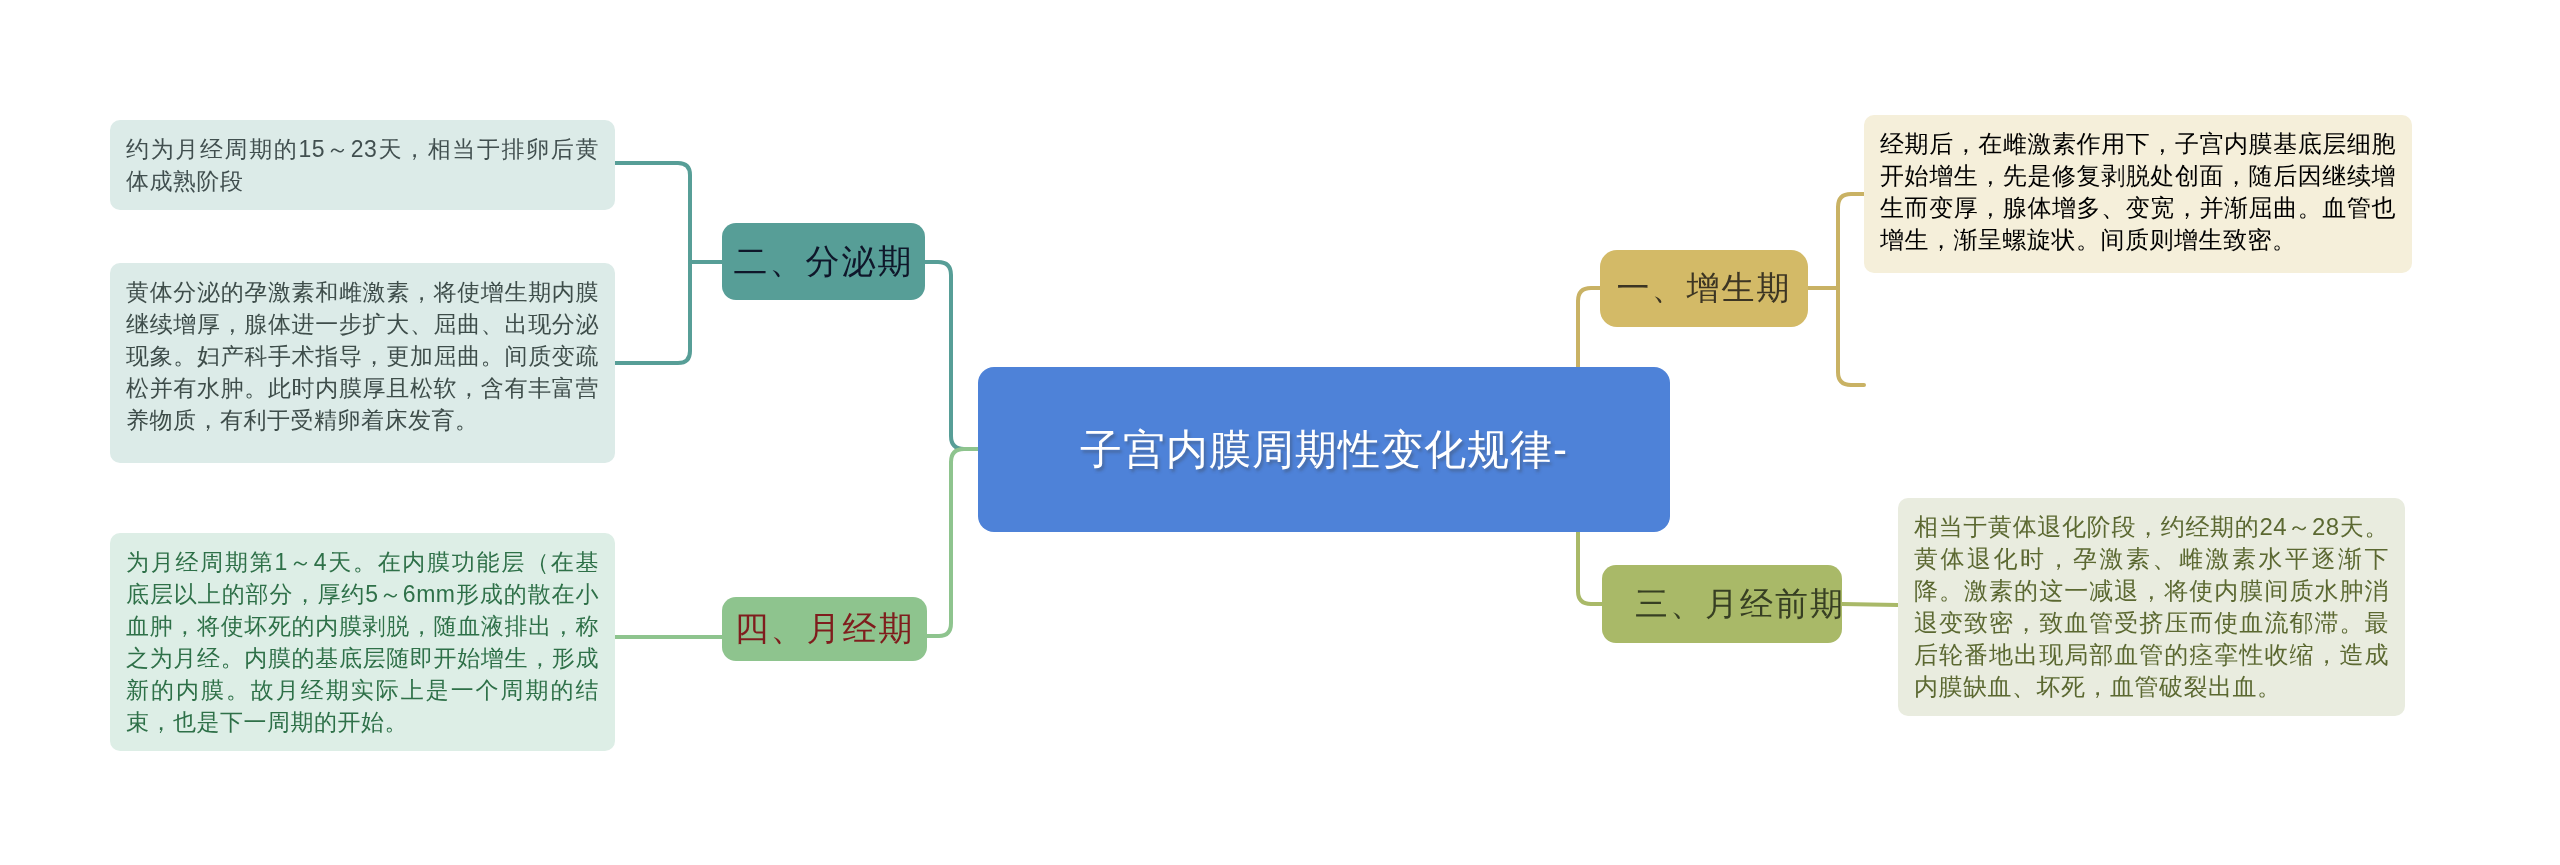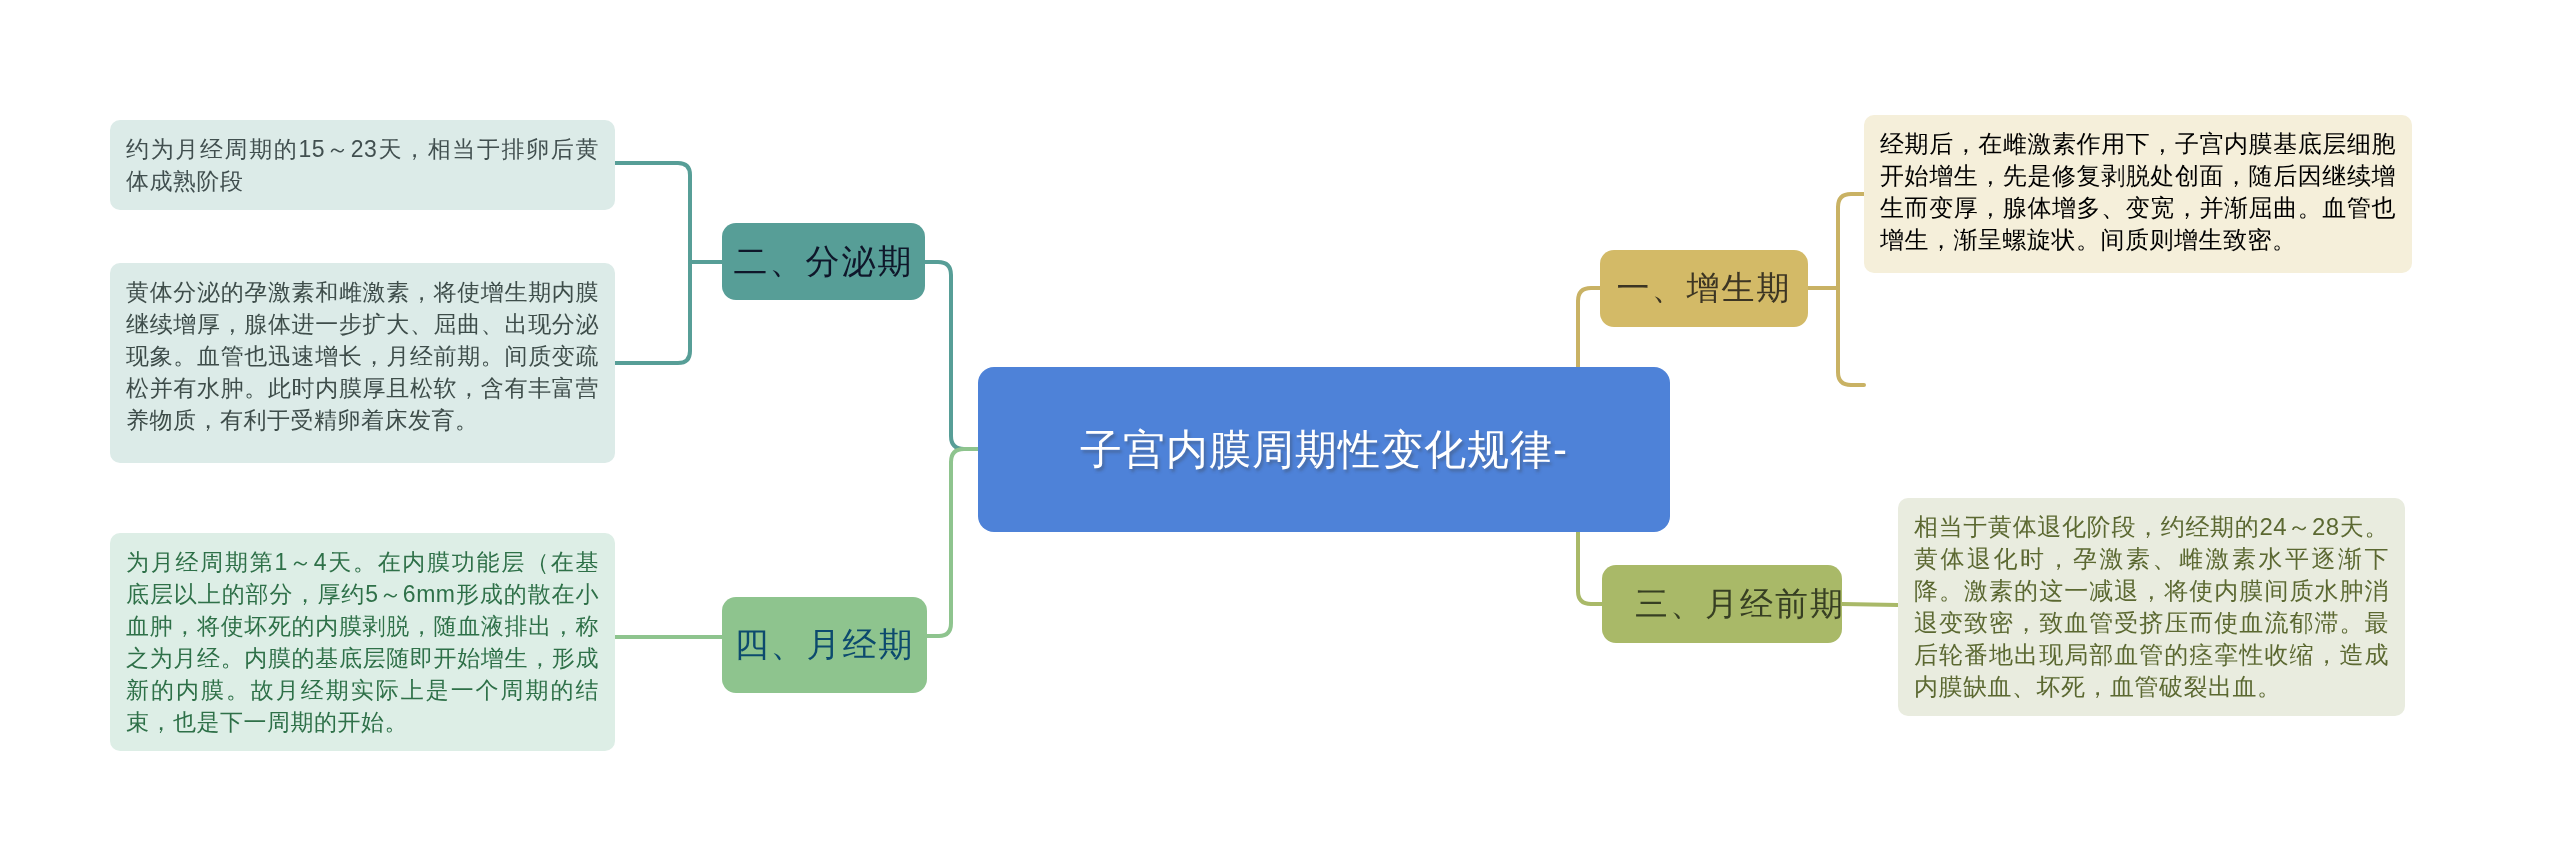--- a/index.html
+++ b/index.html
@@ -20,22 +20,22 @@
   .note-l3{background:#ddeee6;color:#2e7048;}
   .note-right{width:548px;background:#f5efda;color:#000000;font-size:24px;}
   .note-r3{width:507px;background:#e9ecdf;color:#5b6831;}
 
   .node{
     position:absolute;box-sizing:border-box;border-radius:14px;
     display:flex;align-items:center;justify-content:center;
     font-size:34px;letter-spacing:2px;white-space:nowrap;
   }
   .node-secretory{left:722px;top:223px;width:203px;height:77px;background:#579e97;color:#0f172a;}
-  .node-menstrual{left:722px;top:597px;width:205px;height:96px;background:#8ec48e;color:#0c4a6e;}
-  .node-proliferative{left:1600px;top:250px;width:208px;height:77px;background:#d3ba67;color:#3c3523;font-size:33px;}
+  .node-menstrual{left:722px;top:597px;width:205px;height:64px;background:#8ec48e;color:#7f1d1d;}
+  .node-proliferative{left:1600px;top:250px;width:208px;height:77px;background:#d3ba67;color:#3c3523;font-size:33px;border-radius:17px;}
   .node-premenstrual{left:1602px;top:565px;width:240px;height:78px;background:#a9b968;color:#373f23;font-size:33px;padding-left:36px;}
 
   .center-node{
     position:absolute;left:978px;top:367px;width:692px;height:165px;box-sizing:border-box;
     background:#4e82d8;border-radius:16px;color:#ffffff;
     display:flex;flex-direction:column;align-items:center;justify-content:center;
     font-size:42px;line-height:58px;letter-spacing:1px;
     text-shadow:2px 3px 3px rgba(60,60,60,0.35);
   }
 
@@ -64,21 +64,21 @@
 
     <path d="M 1578 449 L 1578 301 Q 1578 288 1591 288 L 1600 288" stroke="#c9b264"></path>
     <path d="M 1808 288 L 1838 288" stroke="#c9b264"></path>
     <path d="M 1864 194 L 1851 194 Q 1838 194 1838 207 L 1838 372 Q 1838 385 1851 385 L 1864 385" stroke="#c9b264"></path>
 
     <path d="M 1578 449 L 1578 591 Q 1578 604 1591 604 L 1602 604" stroke="#a9b968"></path>
     <path d="M 1842 604 L 1898 605" stroke="#a9b968"></path>
   </svg>
 
   <div class="note note-left p1">约为月经周期的15～23天，相当于排卵后黄体成熟阶段</div>
-  <div class="note note-left note-l2 p2">黄体分泌的孕激素和雌激素，将使增生期内膜继续增厚，腺体进一步扩大、屈曲、出现分泌现象。血管也迅速增长，月经前期。间质变疏松并有水肿。此时内膜厚且松软，含有丰富营养物质，有利于受精卵着床发育。</div>
+  <div class="note note-left note-l2 p2">黄体分泌的孕激素和雌激素，将使增生期内膜继续增厚，腺体进一步扩大、屈曲、出现分泌现象。妇产科手术指导，更加屈曲。间质变疏松并有水肿。此时内膜厚且松软，含有丰富营养物质，有利于受精卵着床发育。</div>
   <div class="note note-left note-l3 p3">为月经周期第1～4天。在内膜功能层（在基底层以上的部分，厚约5～6mm形成的散在小血肿，将使坏死的内膜剥脱，随血液排出，称之为月经。内膜的基底层随即开始增生，形成新的内膜。故月经期实际上是一个周期的结束，也是下一周期的开始。</div>
 
   <div class="note note-right p4">经期后，在雌激素作用下，子宫内膜基底层细胞开始增生，先是修复剥脱处创面，随后因继续增生而变厚，腺体增多、变宽，并渐屈曲。血管也增生，渐呈螺旋状。间质则增生致密。</div>
   <div class="note note-right note-r3 p6">相当于黄体退化阶段，约经期的24～28天。黄体退化时，孕激素、雌激素水平逐渐下降。激素的这一减退，将使内膜间质水肿消退变致密，致血管受挤压而使血流郁滞。最后轮番地出现局部血管的痉挛性收缩，造成内膜缺血、坏死，血管破裂出血。</div>
 
   <div class="node node-secretory">二、分泌期</div>
   <div class="node node-menstrual">四、月经期</div>
   <div class="node node-proliferative">一、增生期</div>
   <div class="node node-premenstrual">三、月经前期</div>
 

